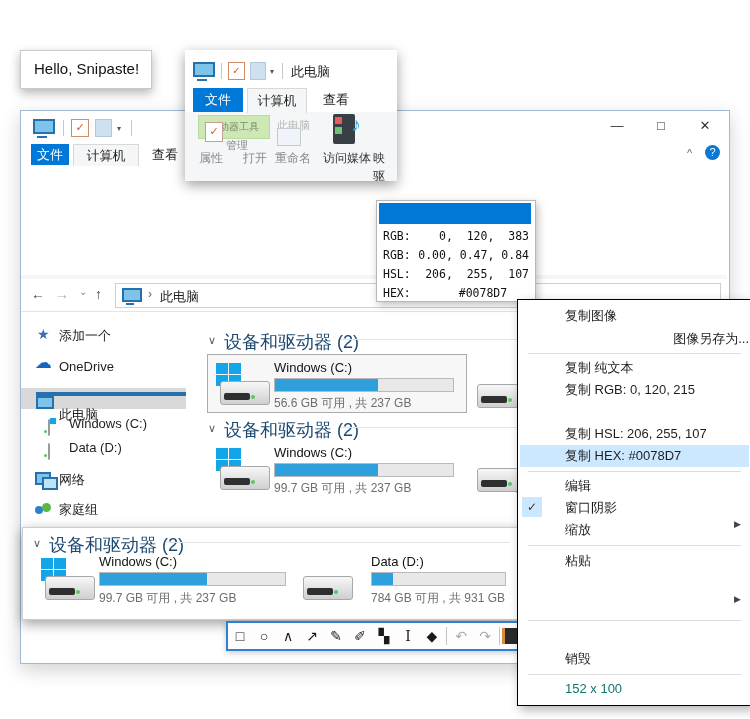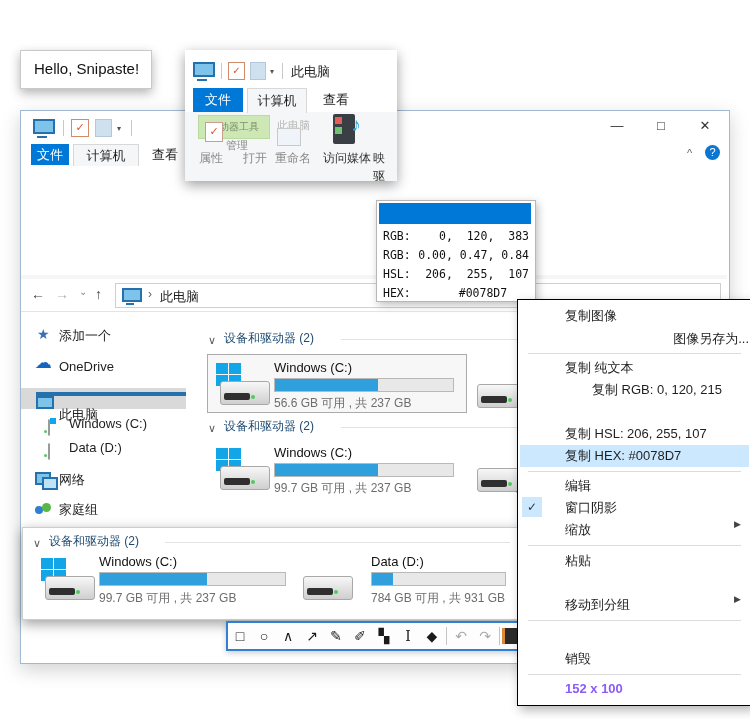--- a/index.html
+++ b/index.html
@@ -27,21 +27,21 @@
   .nav-glyph{font-size:14px;color:#444;}
   .nav-dis{color:#b0b0b0;}
   #addr-box{border:1px solid #cfcfcf;background:#fff;}
 
   
   .side-item{font-size:13px;color:#1e1e1e;line-height:20px;}
   .side-sel{background:#d9d9d9;}
 
   
   .sect-chev{font-size:11px;color:#5a5a5a;}
-  .sect-head{font-size:12px;color:#1e4a72;}
+  .sect-head{font-size:18px;color:#1e4a72;}
   .sect-rule{height:1px;background:#e3e3e3;}
   .tile-name{font-size:13px;color:#111;}
   .tile-info{font-size:12px;color:#6d6d6d;}
   .bar{height:12px;border:1px solid #b9b9b9;background:#e8e8e8;}
   .bar .fill{height:100%;background:#2fa0db;}
   .drive{width:56px;height:46px;}
   .d-body{position:absolute;left:4px;top:18px;width:48px;height:22px;border:1px solid #a8a8a8;border-radius:3px;background:linear-gradient(#f7f7f7,#cfcfcf);}
   .d-slot{position:absolute;left:3px;top:11px;width:26px;height:7px;background:#2f2f2f;border-radius:2px;}
   .d-led{position:absolute;left:30px;top:13px;width:4px;height:4px;border-radius:50%;background:#4ecb5f;}
   .w-logo{position:absolute;left:0;top:0;width:26px;height:24px;}
@@ -70,21 +70,21 @@
   .tool-sep{width:1px;height:18px;background:#c4c4c4;margin:0 2px;}
   .tool-dis{color:#a8a8a8;}
 
   
   #menu{left:517px;top:299px;width:203px;height:405px;background:#fff;border:1px solid #000000;box-shadow:3px 4px 10px rgba(0,0,0,.3);z-index:50;padding-left:30px;}
   .mi{position:absolute;left:2px;right:2px;height:22px;line-height:22px;font-size:13px;color:#1e1e1e;padding-left:45px;}
   .mi-hl{background:#cce8ff;}
   .mi-sep{position:absolute;left:10px;right:10px;height:1px;background:#dcdcdc;}
   .mi-check{position:absolute;left:4px;top:1px;width:20px;height:20px;background:#cce8ff;text-align:center;line-height:20px;font-size:12px;color:#333;}
   .mi-sub{position:absolute;right:10px;top:0;font-size:9px;color:#444;}
-  .mi-dis{color:#8b5cf6;font-weight:bold;}
+  .mi-dis{color:#0f766e;}
 
   
   #topsnip{left:185px;top:50px;width:212px;height:131px;overflow:hidden;}
   #topsnip .ribbonbg{position:absolute;left:0;top:62px;width:212px;height:69px;background:#f5f6f7;}
   .green-tab{background:#cde8b4;border:1px solid #b9dba0;}
 </style>
 </head>
 <body>
 
 <div id="stage">
@@ -413,32 +413,31 @@
     <div class="tool-btn tool-dis">↷</div>
     <div class="tool-sep"></div>
     <div style="width:12px;height:16px;background:#2b2b2b;border-left:3px solid #d98b3a;"></div>
   </div>
 
   <div id="menu" class="abs">
     <div class="mi" style="top:5px;">复制图像</div>
     <div class="mi" style="top:28px;text-align:right;">图像另存为...</div>
     <div class="mi-sep" style="top:53px;"></div>
     <div class="mi" style="top:57px;">复制 纯文本</div>
-    <div class="mi" style="top:79px;text-align:center;">复制 RGB: 0, 120, 215</div>
+    <div class="mi" style="top:79px;">复制 RGB: 0, 120, 215</div>
     <div class="mi" style="top:123px;">复制 HSL: 206, 255, 107</div>
     <div class="mi mi-hl" style="top:145px;">复制 HEX: #0078D7</div>
     <div class="mi-sep" style="top:171px;"></div>
     <div class="mi" style="top:175px;">编辑</div>
     <div class="mi" style="top:197px;">窗口阴影</div>
     <div class="mi-check" style="top:197px;">✓</div>
     <div class="mi" style="top:219px;">缩放</div>
     <div class="mi-sub" style="top:219px;">▶</div>
     <div class="mi-sep" style="top:245px;"></div>
     <div class="mi" style="top:250px;">粘贴</div>
-    <div class="mi" style="top:294px;">移动到分组</div>
     <div class="mi-sub" style="top:294px;">▶</div>
     <div class="mi-sep" style="top:320px;"></div>
     <div class="mi" style="top:348px;">销毁</div>
     <div class="mi-sep" style="top:374px;"></div>
     <div class="mi mi-dis" style="top:378px;">152 x 100</div>
   </div>
 
 </div>
 
 </body></html>

